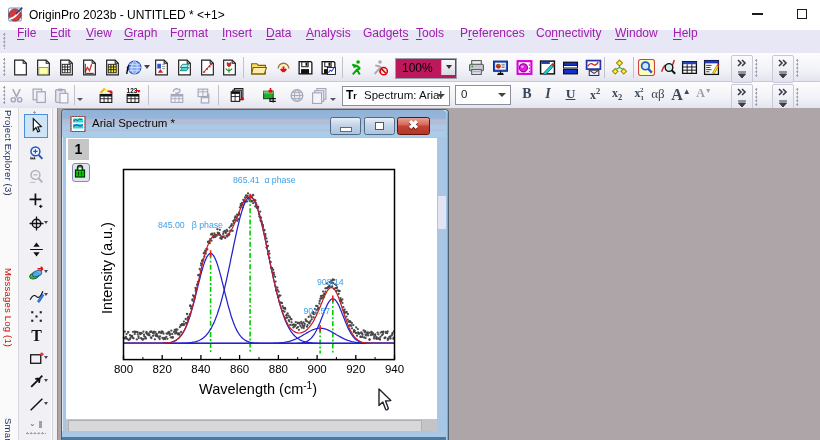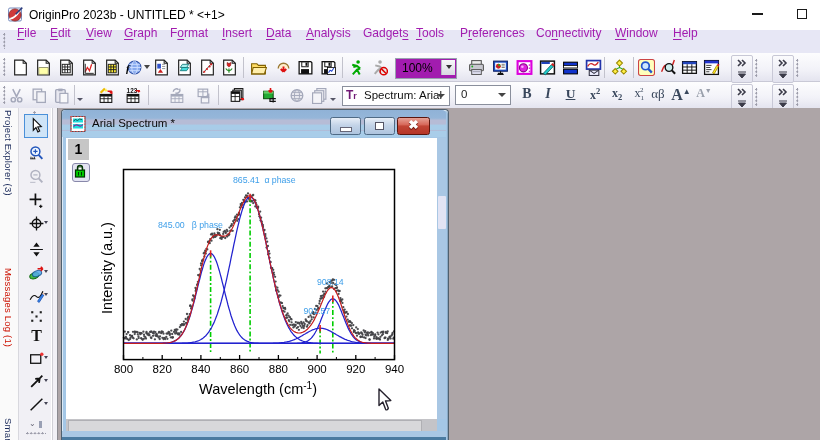--- a/index.html
+++ b/index.html
@@ -147,21 +147,21 @@
     </g>
   </svg>
 <svg class="ic" style="left:371px;top:59px" width="17" height="17" viewBox="0 0 16 16">
     <g stroke="#aaa" stroke-width="1.9" fill="none">
       <circle cx="8.5" cy="2.8" r="1.7" fill="#aaa" stroke="none"></circle>
       <path d="M4 6 l4 1 2.5 2 M10 8.5 l-3 1.5 -3.5 4 M7.5 10 l2 4"></path>
     </g>
     <circle cx="12" cy="11.5" r="3.4" fill="#e8e8e8" stroke="#d00" stroke-width="1.4"></circle>
     <path d="M9.8 9.3 l4.4 4.4" stroke="#d00" stroke-width="1.4"></path>
   </svg>
-<div class="ab" style="left:395px;top:58px;width:60px;height:19px;background:#a21caf;border:1px solid #9aa0b0">
+<div class="ab" style="left:395px;top:58px;width:60px;height:19px;background:#be185d;border:1px solid #9aa0b0">
 <span style="position:absolute;left:6px;top:2px;font-size:12px;color:#000">100%</span>
 <span class="ab" style="right:1px;top:1px;width:13px;height:15px;background:linear-gradient(#f8f8fa,#d8d8e2);border-left:1px solid #b8bcc8"></span>
 <span class="ab" style="right:4px;top:6px;width:0;height:0;border-left:3.5px solid transparent;border-right:3.5px solid transparent;border-top:4px solid #333"></span>
   </div>
 <svg class="ic" style="left:468px;top:59px" width="17" height="17" viewBox="0 0 16 16">
     <rect x="3.5" y="1.5" width="9" height="4" fill="#eee" stroke="#555"></rect>
     <rect x="1.5" y="5" width="13" height="6" rx="1" fill="#c8c8d0" stroke="#555"></rect>
     <rect x="3.5" y="10" width="9" height="4.5" fill="#eef" stroke="#555"></rect>
     <circle cx="4" cy="7" r="0.9" fill="#2a2"></circle>
     <rect x="4.5" y="11.5" width="7" height="1" fill="#99a"></rect>
@@ -303,34 +303,34 @@
   </svg>
 <svg class="ic" style="left:311px;top:87px" width="17" height="17" viewBox="0 0 16 16">
     <g fill="#f4f4f8" stroke="#a4a8ba" stroke-width="1.1">
       <rect x="5.5" y="1.5" width="8.5" height="10"></rect>
       <rect x="3.5" y="3.5" width="8.5" height="10"></rect>
       <rect x="1.5" y="5.5" width="8.5" height="10"></rect>
     </g>
   </svg>
 <div class="ab" style="left:330px;top:98px;width:0;height:0;border-left:3px solid transparent;border-right:3px solid transparent;border-top:3.5px solid #556"></div>
 <div class="ab" style="left:342px;top:86px;width:106px;height:18px;background:#fff;border:1px solid #8a8f9c">
- <span style="position:absolute;left:3px;top:1px;font-size:12px;font-weight:bold;color:#701a75">T<span style="font-size:9px">r</span></span>
+ <span style="position:absolute;left:3px;top:1px;font-size:12px;font-weight:bold;color:#000000">T<span style="font-size:9px">r</span></span>
  <span style="position:absolute;left:21px;top:2px;font-size:11.5px;color:#111">Spectrum: Arial</span>
  <span class="ab" style="right:4px;top:7px;width:0;height:0;border-left:4px solid transparent;border-right:4px solid transparent;border-top:4.5px solid #444"></span>
 </div>
 <div class="ab" style="left:455px;top:85px;width:54px;height:18px;background:#fff;border:1px solid #8a8f9c">
  <span style="position:absolute;left:5px;top:2px;font-size:11.5px;color:#222">0</span>
  <span class="ab" style="right:4px;top:7px;width:0;height:0;border-left:4px solid transparent;border-right:4px solid transparent;border-top:4.5px solid #444"></span>
 </div>
 <div class="fmt" style="left:519px;width:16px;font-size:14px;font-weight:bold">B</div>
 <div class="fmt" style="left:541px;width:14px;font-size:14px;font-weight:bold;font-style:italic">I</div>
 <div class="fmt" style="left:563px;width:15px;font-size:13.5px;font-weight:bold;text-decoration:underline">U</div>
 <div class="fmt" style="left:585px;width:20px;font-size:12px;font-weight:bold">x<sup style="font-size:8.5px">2</sup></div>
 <div class="fmt" style="left:607px;width:20px;font-size:12px;font-weight:bold">x<sub style="font-size:8.5px">2</sub></div>
-<div class="fmt" style="left:629px;width:20px;font-size:12px;font-weight:normal">x<sub style="font-size:7px">1</sub><sup style="font-size:7px;margin-left:-4px">2</sup></div>
+<div class="fmt" style="left:629px;width:20px;font-size:12px;font-weight:bold">x<sub style="font-size:7px">1</sub><sup style="font-size:7px;margin-left:-4px">2</sup></div>
 <div class="fmt" style="left:648px;width:20px;font-size:13px">αβ</div>
 <div class="fmt" style="left:670px;width:22px;font-size:16px;font-weight:bold">A<span style="font-size:8px;vertical-align:6px">▲</span></div>
 <div class="fmt" style="left:694px;width:20px;font-size:12px;font-weight:bold;color:#9aa0ac">A<span style="font-size:7px;vertical-align:4px">▼</span></div>
 <div class="chev" style="left:731px;top:55px"><svg width="18" height="24" viewBox="0 0 18 24">
       <path d="M5 4 l3 3 -3 3 M9 4 l3 3 -3 3" stroke="#3a3a48" stroke-width="1.6" fill="none"></path>
       <path d="M5 16 h8 M5.5 18 l3.5 4 3.5-4z" stroke="#3a3a48" stroke-width="1" fill="#3a3a48"></path>
     </svg></div>
 <div class="grip" style="left:755px;top:59px;height:18px"></div>
 <div class="chev" style="left:731px;top:84px"><svg width="18" height="24" viewBox="0 0 18 24">
       <path d="M5 4 l3 3 -3 3 M9 4 l3 3 -3 3" stroke="#3a3a48" stroke-width="1.6" fill="none"></path>

